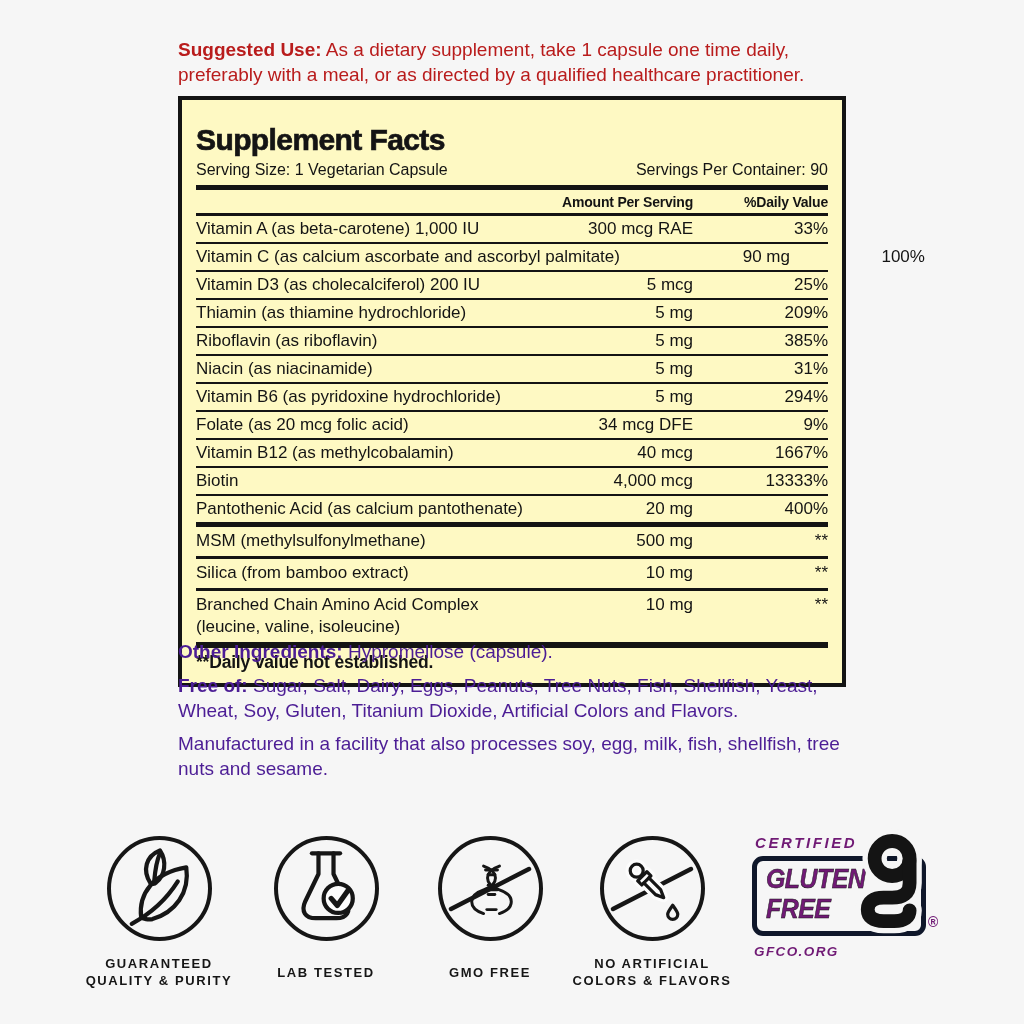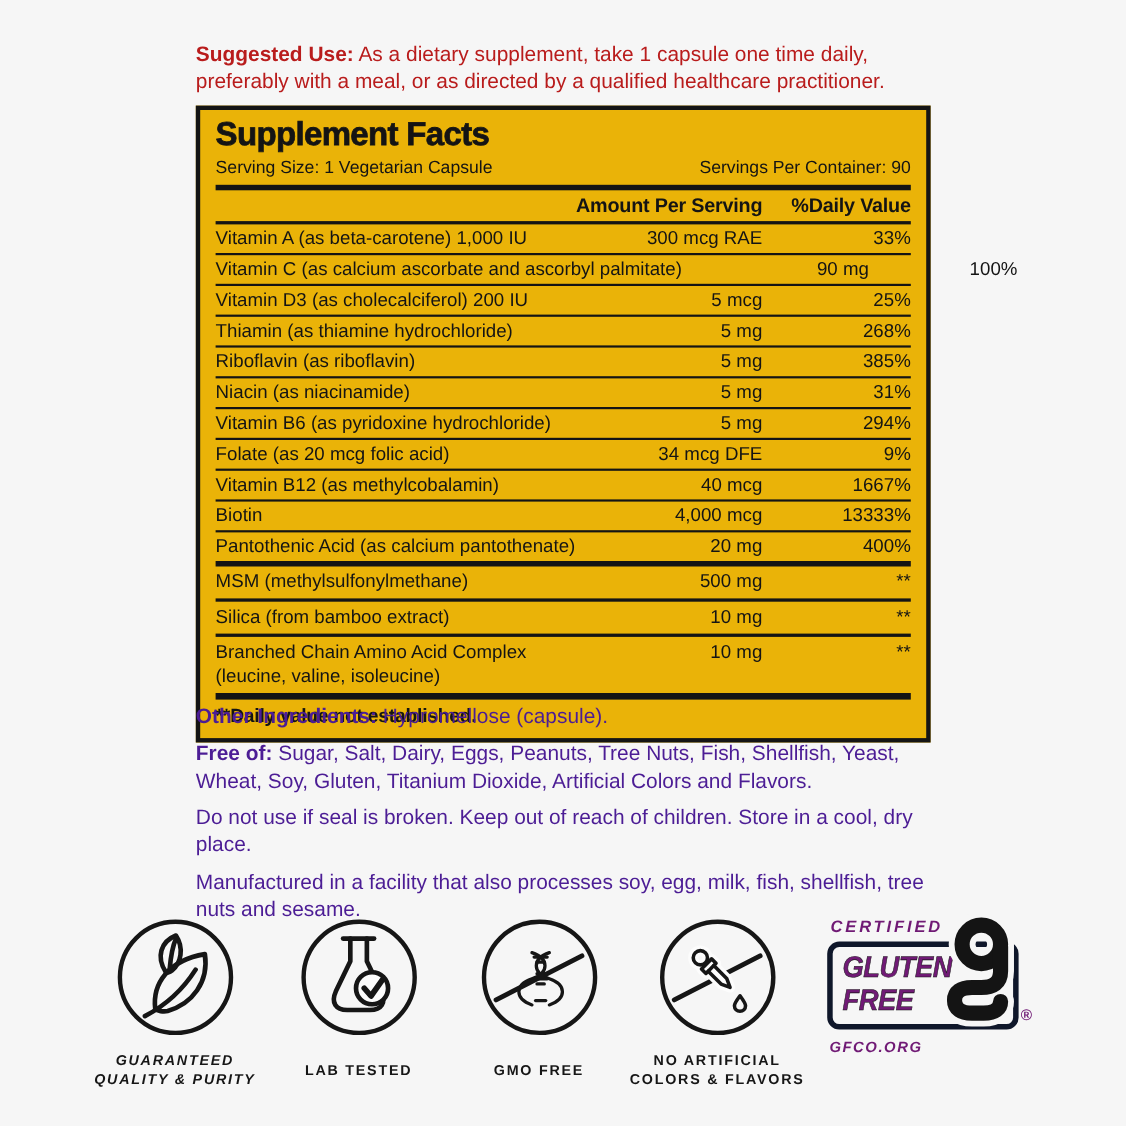--- a/index.html
+++ b/index.html
@@ -12,30 +12,30 @@
     -webkit-font-smoothing:antialiased;
   }
 
   
   .suggested { position:absolute; left:178px; top:38px; width:676px;
     font-size:19px; line-height:24.5px; color:#b91c1c; }
   .suggested b { font-weight:bold; }
 
   
   .panel { position:absolute; left:178px; top:96px; width:668px;
-    border:4px solid #141414; background:#eab308; padding:5px 14px 9px; }
+    border:4px solid #141414; background:#fef9c3; padding:22px 14px 9px; }
   .sf-title { font-size:30px; line-height:36px; font-weight:bold;
     letter-spacing:-0.6px; -webkit-text-stroke:0.7px #141414; }
   .serving-row { display:flex; justify-content:space-between;
     font-size:16px; line-height:21px; padding:1px 0 5px; }
   .bar  { height:5px; background:#141414; }
   .bar2 { height:6px; background:#141414; }
   .fgrid { display:grid; grid-template-columns:1fr 170px 135px; align-items:baseline; }
   .fhead { padding:4px 0 3px; border-bottom:3px solid #141414;
-    font-weight:bold; font-size:18px; letter-spacing:-0.2px; }
+    font-weight:bold; font-size:14px; letter-spacing:-0.2px; }
   .frow { padding:2px 0; border-bottom:2px solid #141414;
     font-size:17px; line-height:22px; }
   .frow.sec { padding:3px 0 4px; border-bottom-width:3px; }
   .frow.nb { border-bottom:none; }
   .frow .n { white-space:nowrap; overflow:visible; }
   .frow .sub { grid-column:1 / -1; }
   .amt, .dv, .h-amt, .h-dv { text-align:right; white-space:nowrap; }
   .footnote { padding:4px 0 1px; font-weight:bold; font-size:17.5px;
     letter-spacing:-0.2px; }
 
@@ -47,21 +47,21 @@
   
   .badge { position:absolute; top:836px; width:180px; text-align:center; }
   .badge .circle { width:105px; height:105px; margin:0 auto;
     border:4px solid #161616; border-radius:50%;
     display:flex; align-items:center; justify-content:center; }
   .badge svg { display:block; }
   .badge .lbl { margin-top:10px; height:42px;
     display:flex; align-items:center; justify-content:center;
     font-size:13px; font-weight:bold; letter-spacing:1.6px;
     line-height:17px; color:#161616; white-space:pre-line; }
-  .b1 { left:69px;font-style:italic; } .b2 { left:236px; } .b3 { left:400px; } .b4 { left:562px; }
+  .b1 { left:69px; } .b2 { left:236px; } .b3 { left:400px; } .b4 { left:562px; }
 
   
   .gfseal { position:absolute; left:752px; top:834px; width:200px; color:#701a75;font-style:italic; }
   .gf-cert { font-size:15px; font-weight:bold; letter-spacing:2.6px; margin-left:3px; }
   .gf-box { position:relative; margin-top:5px; width:174px; height:80px;
     border:5px solid #0f172a; border-radius:11px; padding:3px 0 0 9px; }
   .gf-word { font-size:27px; line-height:30px; font-weight:bold;
     letter-spacing:-0.5px; transform:scaleX(0.92); transform-origin:left;
     -webkit-text-stroke:0.5px #141414; }
   .gf-g { position:absolute; right:-8px; top:-29px; overflow:visible; }
@@ -102,21 +102,21 @@
     <span class="dv">100%</span>
   </div>
   <div class="fgrid frow">
     <span class="n">Vitamin D3 (as cholecalciferol) 200 IU</span>
     <span class="amt">5 mcg</span>
     <span class="dv">25%</span>
   </div>
   <div class="fgrid frow">
     <span class="n">Thiamin (as thiamine hydrochloride)</span>
     <span class="amt">5 mg</span>
-    <span class="dv">268%</span>
+    <span class="dv">209%</span>
   </div>
   <div class="fgrid frow">
     <span class="n">Riboflavin (as riboflavin)</span>
     <span class="amt">5 mg</span>
     <span class="dv">385%</span>
   </div>
   <div class="fgrid frow">
     <span class="n">Niacin (as niacinamide)</span>
     <span class="amt">5 mg</span>
     <span class="dv">31%</span>
@@ -166,21 +166,20 @@
     <span class="sub">(leucine, valine, isoleucine)</span>
   </div>
 
   <div class="bar2"></div>
   <div class="footnote">**Daily value not established.</div>
 </div>
 
 <div class="paras">
   <p><b>Other Ingredients:</b> <span>Hypromellose (capsule).</span></p>
   <p><b>Free of:</b> <span>Sugar, Salt, Dairy, Eggs, Peanuts, Tree Nuts, Fish, Shellfish, Yeast, Wheat, Soy, Gluten, Titanium Dioxide, Artificial Colors and Flavors.</span></p>
-  <p>Do not use if seal is broken. Keep out of reach of children. Store in a cool, dry place.</p>
   <p>Manufactured in a facility that also processes soy, egg, milk, fish, shellfish, tree nuts and sesame.</p>
 </div>
 
 <div class="badge b1">
   <div class="circle">
     <svg width="94" height="94" viewBox="0 0 100 100" fill="none" stroke="#161616" stroke-width="4.5" stroke-linecap="round" stroke-linejoin="round">
       <path d="M31,80 C28,55 44,33 79,27 C83,54 67,75 43,82 C39,83 33,82 31,80 Z"></path>
       <path d="M21,87 C40,77 58,61 70,42"></path>
       <path d="M41,44 C32,30 36,15 51,9 C59,21 56,36 47,43 C45,45 42,45 41,44 Z"></path>
       <path d="M45,41 C46,29 48,19 51,12"></path>

